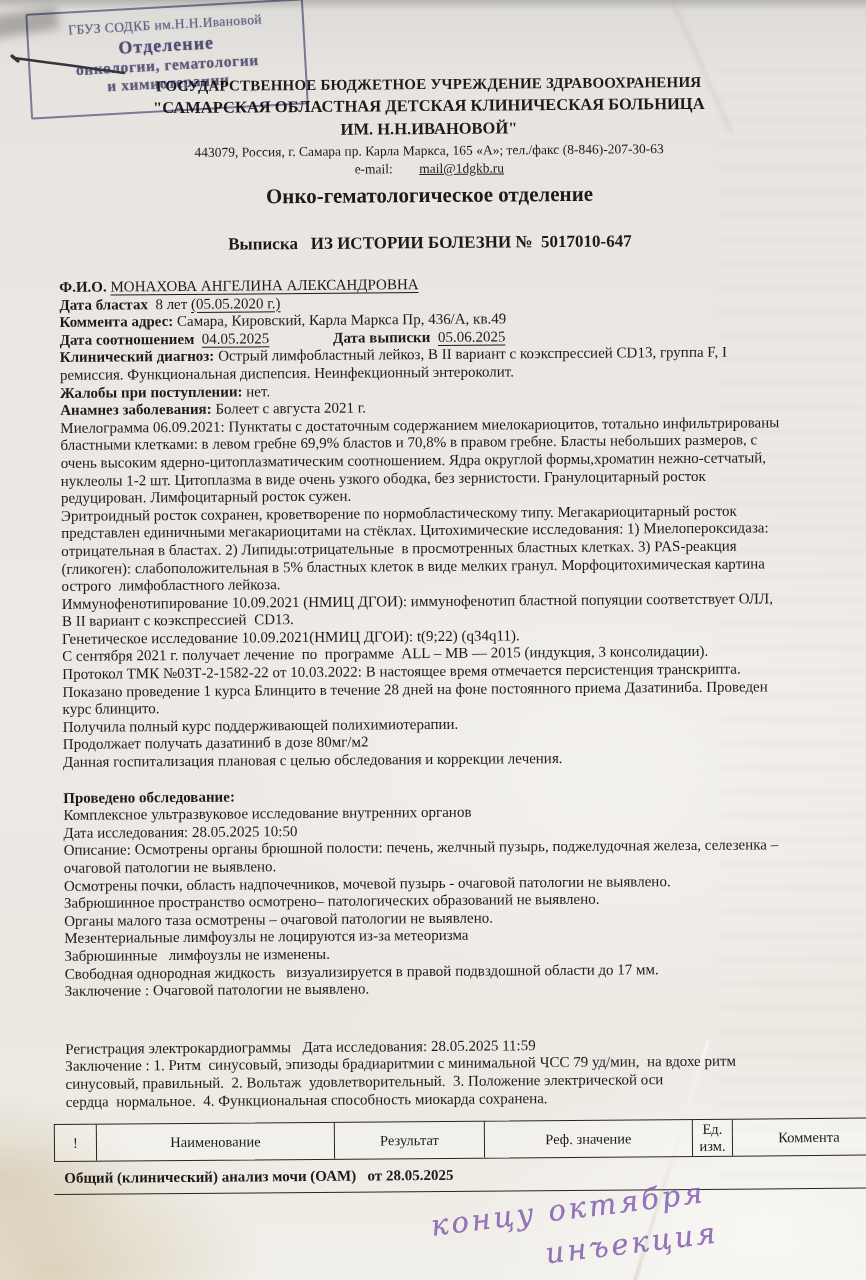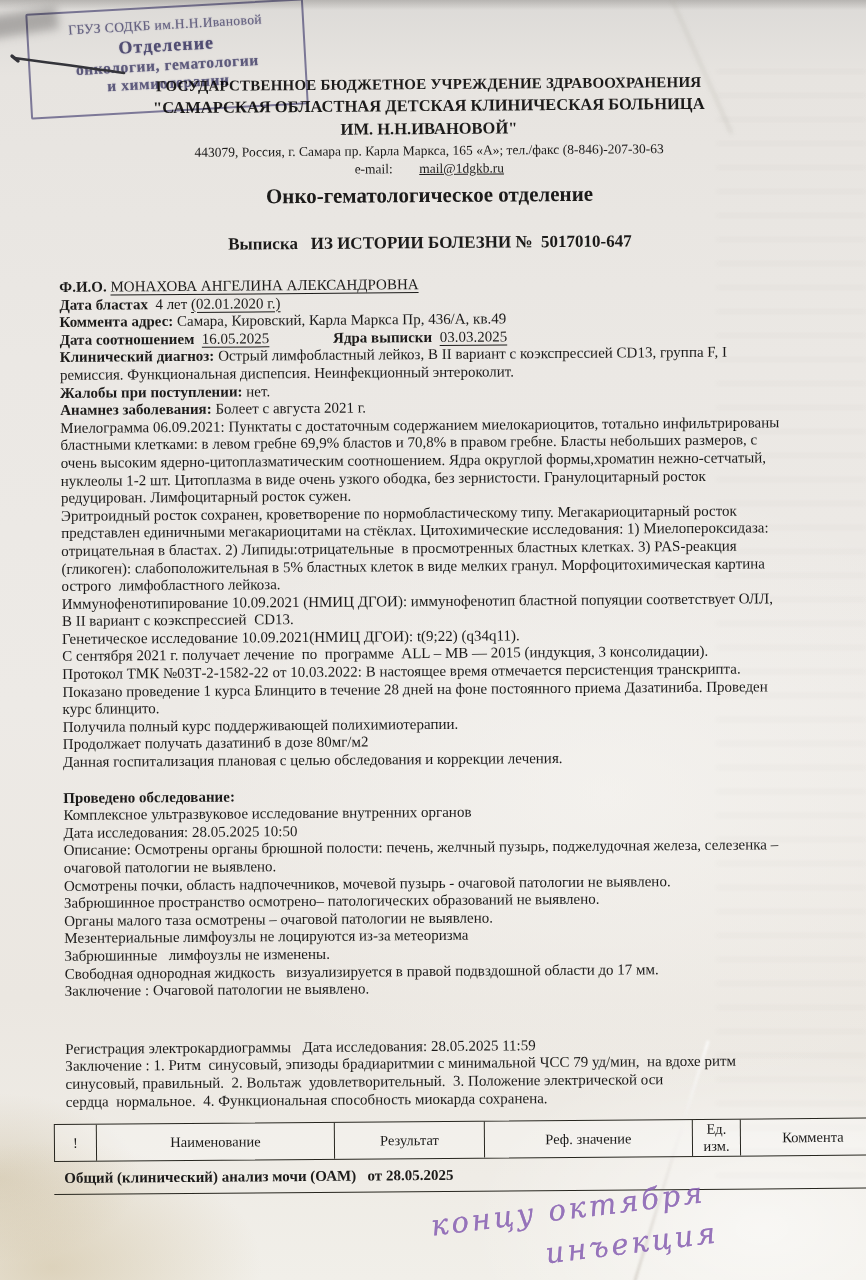--- a/index.html
+++ b/index.html
@@ -61,21 +61,21 @@
   .line .u{text-decoration:underline;text-underline-offset:2.5px;}
   .gap1{margin-top:18px;}
   .gap2{margin-top:40px;}
 
   
   .rtable{position:absolute;left:50px;top:1121px;width:832px;z-index:2;}
   .thead{display:flex;border:1.7px solid #27261f;height:36px;background:rgba(255,255,255,.25);}
   .th{display:flex;align-items:center;justify-content:center;text-align:center;
     font-size:14.5px;border-right:1.7px solid #27261f;box-sizing:border-box;height:100%;}
   .th:last-child{border-right:none;}
-  .c0{width:42px;} .c1{width:238px;} .c2{width:150px;} .c3{width:208px;} .c4{width:48px;} .c5{flex:1;}
+  .c0{width:42px;} .c1{width:238px;} .c2{width:150px;} .c3{width:208px;} .c4{width:40px;} .c5{flex:1;}
   .section-row{border-bottom:1.8px solid #27261f;height:32px;display:flex;align-items:center;
     padding-left:10px;font-size:15px;font-weight:bold;white-space:pre;}
 
   
   .handwriting{position:absolute;z-index:4;color:#8a63b4;opacity:.88;
     font-family:"DejaVu Serif",serif;font-style:italic;font-size:29px;
     letter-spacing:3px;transform:rotate(-7deg);white-space:pre;
     text-shadow:0 0 .6px rgba(138,99,180,.8);}
   .hw1{left:430px;top:1192px;}
   .hw2{left:545px;top:1226px;}
@@ -108,23 +108,23 @@
       <div class="org3">ИМ. Н.Н.ИВАНОВОЙ"</div>
       <div class="addr">443079, Россия, г. Самара пр. Карла Маркса, 165 «А»; тел./факс (8-846)-207-30-63</div>
       <div class="email"><span>e-mail: </span><span class="u" style="text-decoration:underline;margin-left:23px;">mail@1dgkb.ru</span></div>
       <div class="dept">Онко-гематологическое отделение</div>
     </div>
 
     <div class="doc-title">Выписка   ИЗ ИСТОРИИ БОЛЕЗНИ №  5017010-647</div>
 
     <div class="body-text">
         <div class="line"><span class="b">Ф.И.О. </span><span class="u">МОНАХОВА АНГЕЛИНА АЛЕКСАНДРОВНА</span></div>
-        <div class="line"><span class="b">Дата бластах</span><span>  4 лет </span><span class="u">(02.01.2020 г.)</span></div>
+        <div class="line"><span class="b">Дата бластах</span><span>  8 лет </span><span class="u">(05.05.2020 г.)</span></div>
         <div class="line"><span class="b">Коммента адрес:</span><span> Самара, Кировский, Карла Маркса Пр, 436/А, кв.49</span></div>
-        <div class="line"><span class="b">Дата соотношением</span><span>  </span><span class="u">16.05.2025</span><span>                 </span><span class="b">Ядра выписки</span><span>  </span><span class="u">03.03.2025</span></div>
+        <div class="line"><span class="b">Дата соотношением</span><span>  </span><span class="u">04.05.2025</span><span>                 </span><span class="b">Дата выписки</span><span>  </span><span class="u">05.06.2025</span></div>
         <div class="line"><span class="b">Клинический диагноз:</span><span> Острый лимфобластный лейкоз, В II вариант с коэкспрессией CD13, группа F, I</span></div>
         <div class="line"><span>ремиссия. Функциональная диспепсия. Неинфекционный энтероколит.</span></div>
         <div class="line"><span class="b">Жалобы при поступлении:</span><span> нет.</span></div>
         <div class="line"><span class="b">Анамнез заболевания:</span><span> Болеет с августа 2021 г.</span></div>
         <div class="line"><span>Миелограмма 06.09.2021: Пунктаты с достаточным содержанием миелокариоцитов, тотально инфильтрированы</span></div>
         <div class="line"><span>бластными клетками: в левом гребне 69,9% бластов и 70,8% в правом гребне. Бласты небольших размеров, с</span></div>
         <div class="line"><span>очень высоким ядерно-цитоплазматическим соотношением. Ядра округлой формы,хроматин нежно-сетчатый,</span></div>
         <div class="line"><span>нуклеолы 1-2 шт. Цитоплазма в виде очень узкого ободка, без зернистости. Гранулоцитарный росток</span></div>
         <div class="line"><span>редуцирован. Лимфоцитарный росток сужен.</span></div>
         <div class="line"><span>Эритроидный росток сохранен, кроветворение по нормобластическому типу. Мегакариоцитарный росток</span></div>

